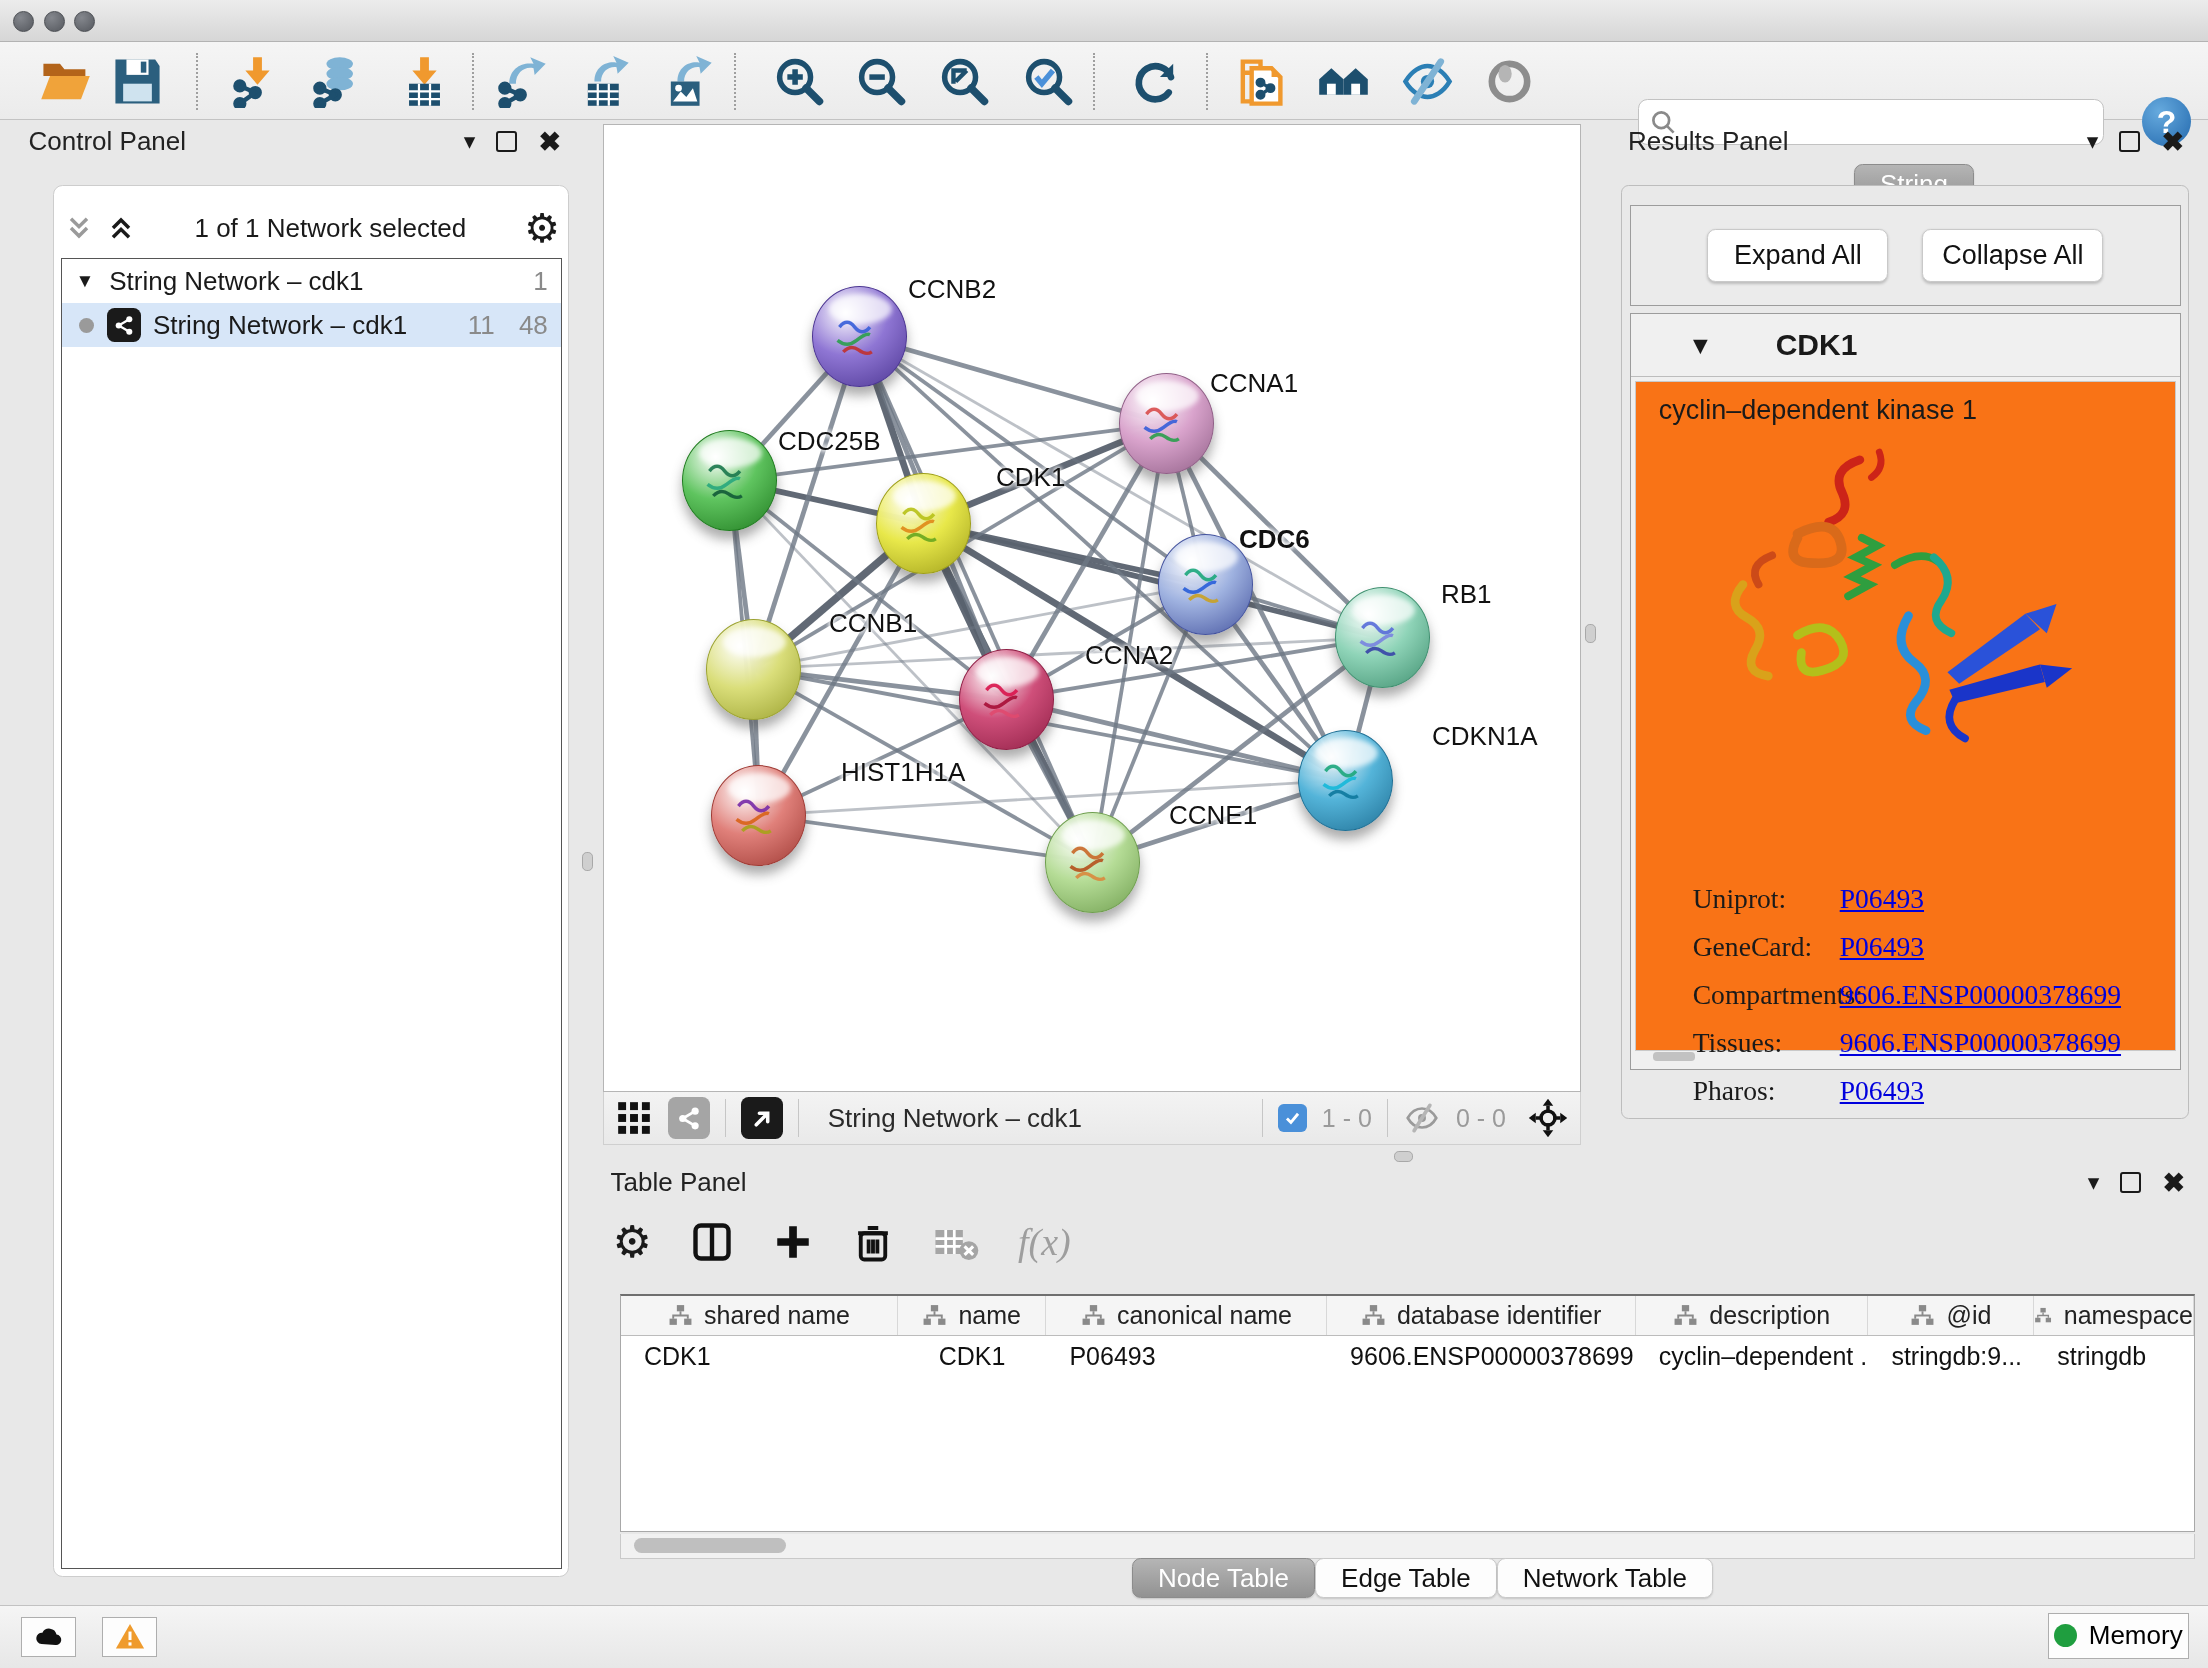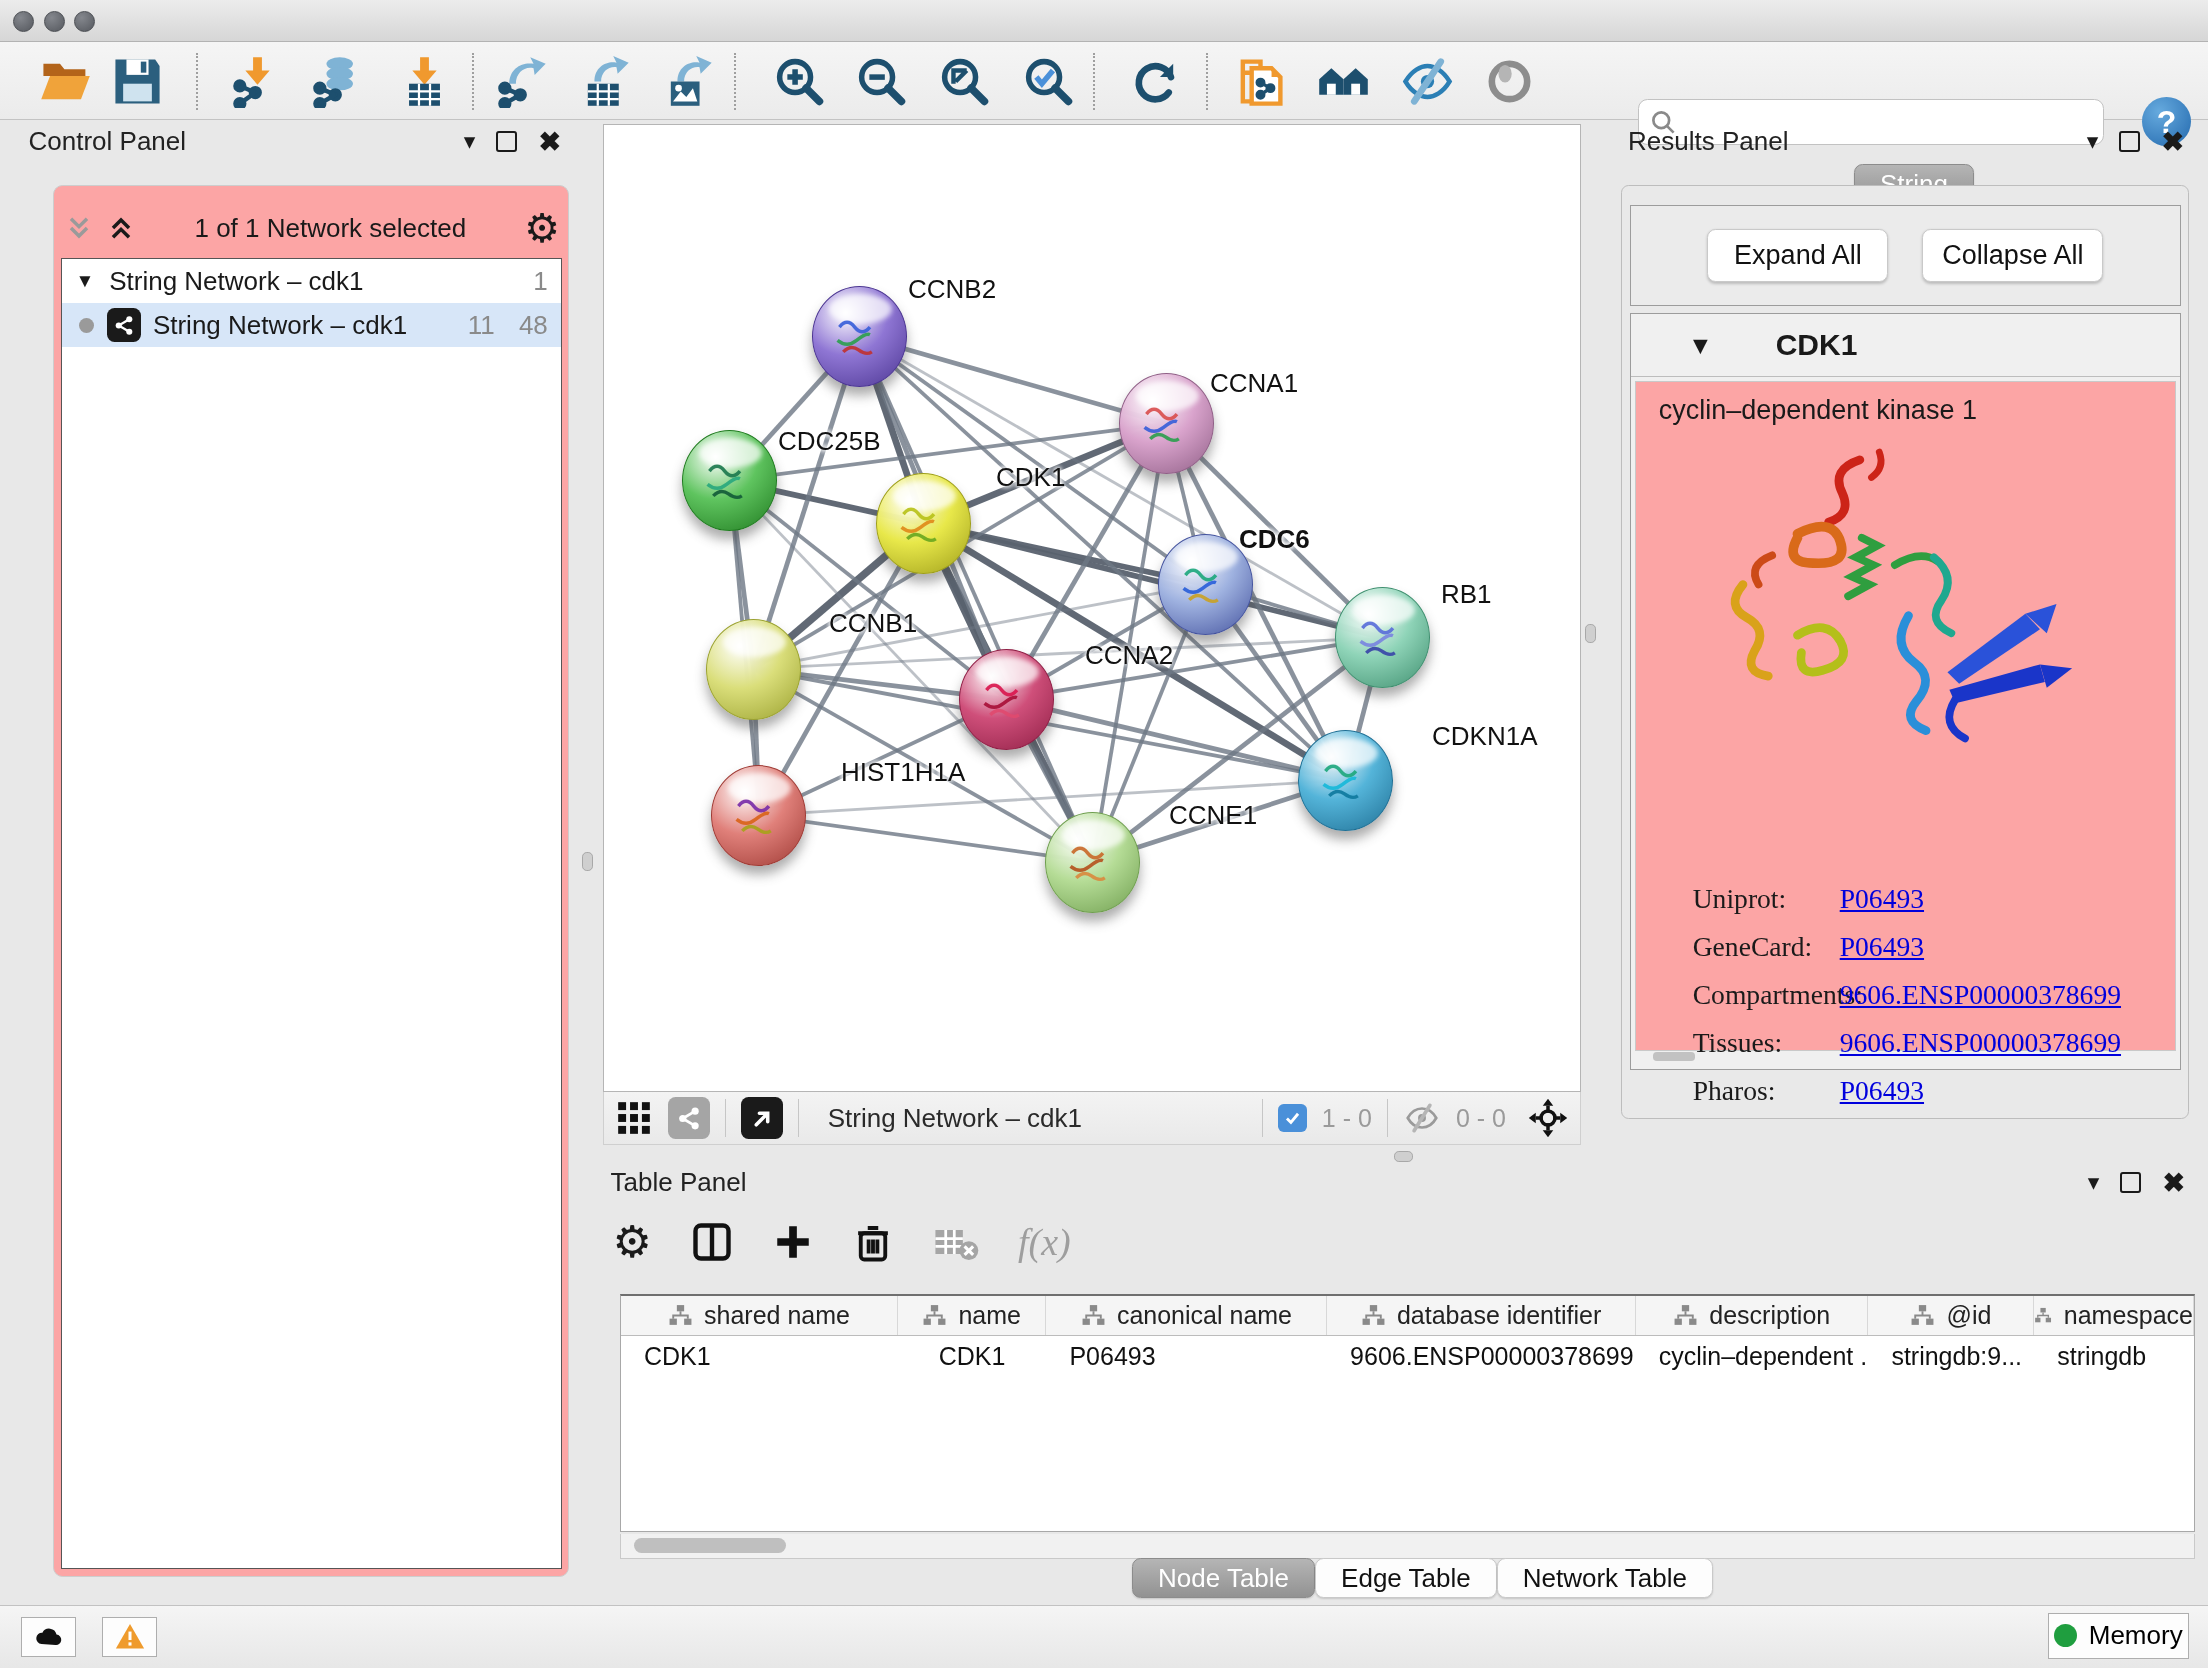--- a/index.html
+++ b/index.html
@@ -53,21 +53,21 @@
     height:40px; padding:0 25px; font-size:26px; border:1px solid #c9c9c9;
     border-radius:8.6px; background:#fdfdfd; color:#111; display:flex; align-items:center; justify-content:center;
     cursor:pointer; box-shadow:0 1px 1.9px rgba(0,0,0,.15);
   }
   .tab.active { background: linear-gradient(#b5b5b5,#929292); color:#fff; border-color:#8c8c8c; }
   
   .control-panel { position:absolute; left:9.5px; top:124px; width:561px; height:1476px; }
   .cp-tabs { position:absolute; left:78px; top:40px; display:flex; }
   .cp-box {
     position:absolute; left:43px; top:61px; width:516px; height:1392px;
-    background:#fca5a5; border:1px solid #cdcdcd; border-radius:9.5px;
+    background:#ffffff; border:1px solid #cdcdcd; border-radius:9.5px;
   }
   .cp-bar { position:absolute; left:9.5px; top:21px; width:497px; height:42px; display:flex; align-items:center; }
   .cp-bar .lbl { flex:1; text-align:center; font-size:26px; color:#1a1a1a; }
   .gear { font-size:40px; line-height:40px; color:#1a1a1a; cursor:pointer; font-family:"DejaVu Sans", sans-serif;}
   .cp-list {
     position:absolute; left:7.6px; top:72px; width:501px; height:1311px;
     background:#fff; border:1.9px solid #555;
   }
   .tree-row { display:flex; align-items:center; height:44px; font-size:26px; padding:0 13.3px; }
   .tree-row.selected { background:#d7e6f8; }
@@ -105,21 +105,21 @@
     background:#e9e9e9; border:1px solid #bdbdbd; border-radius:7.6px; }
   .rp-btncard { position:absolute; left:7.6px; top:19px; width:551px; height:101px;
     border:1.9px solid #9c9c9c; background:#ebebeb; display:flex; align-items:center; justify-content:center; gap:34px; }
   .rp-btn { width:181px; height:53px; background:#fff; border:1px solid #c9c9c9; border-radius:8.6px;
     font-size:27px; color:#111; cursor:pointer; box-shadow:0 1.9px 2.9px rgba(0,0,0,.2); }
   .rp-content { position:absolute; left:7.6px; top:127px; width:551px; height:757px;
     border:1.9px solid #9c9c9c; background:#f0f0f0; }
   .rp-head { height:63px; border-bottom:1px solid #bdbdbd; display:flex; align-items:center; padding-left:57px; gap:63px; }
   .rp-head .tri { font-size:25px; }
   .rp-head .pname { font-size:30px; font-weight:bold; }
-  .rp-desc-card { margin:3.8px 3.8px 0 3.8px; border:1px solid #c9c9c9; background:#fca5a5; height:670px; position:relative; }
+  .rp-desc-card { margin:3.8px 3.8px 0 3.8px; border:1px solid #c9c9c9; background:#f97316; height:670px; position:relative; }
   .rp-desc { font-size:27px; padding:13.3px 0 0 23px; }
   .crosslinks { position:absolute; left:0; top:485px; width:100%; font-family:"Liberation Serif", serif; }
   .crosslinks h3 { font-size:29.5px; padding-left:34px; }
   .cl-row { display:flex; font-size:27.6px; margin-top:16px; }
   .cl-row .cl-label { width:204px; padding-left:57px; }
   .cl-row a { color:#0000dd; }
   .rp-thumb { position:absolute; left:17px; bottom:-11.4px; width:42px; height:9.5px; background:#c2c2c2; border-radius:3.8px; }
   
   .table-panel { position:absolute; left:603px; top:1165px; width:1599px; height:438px; }
   .tp-toolbar { position:absolute; left:9.5px; top:46px; height:61px; display:flex; align-items:center; gap:38px; }

